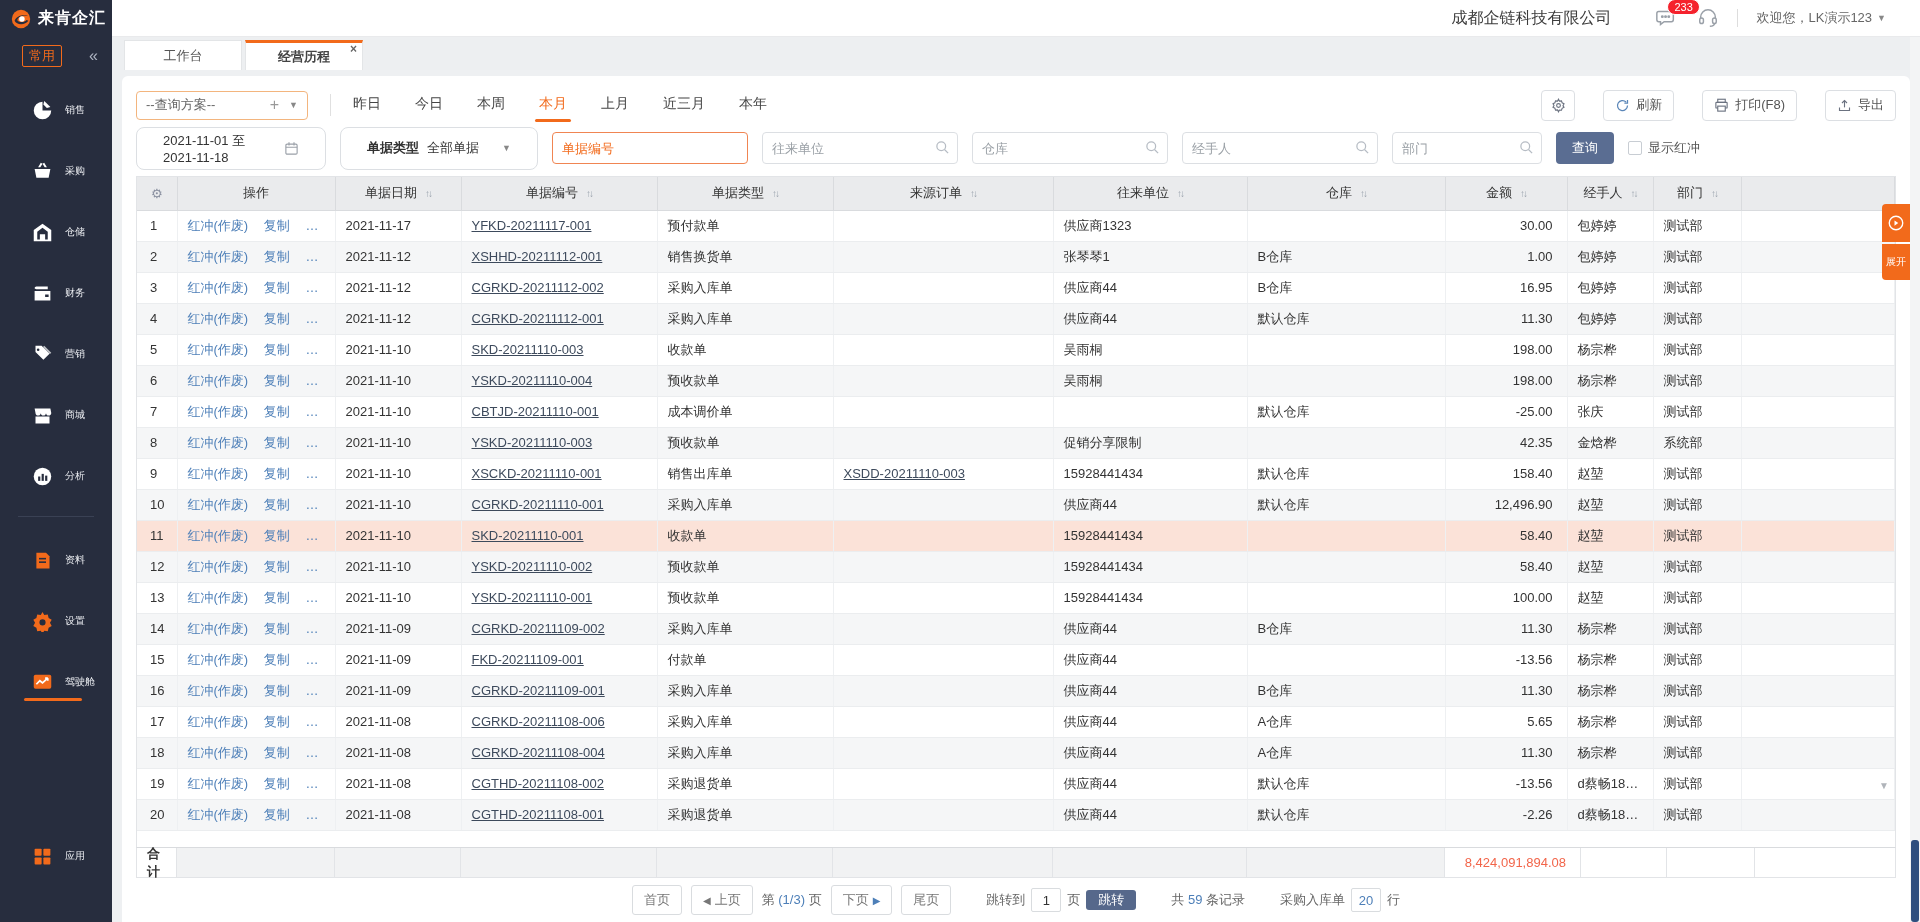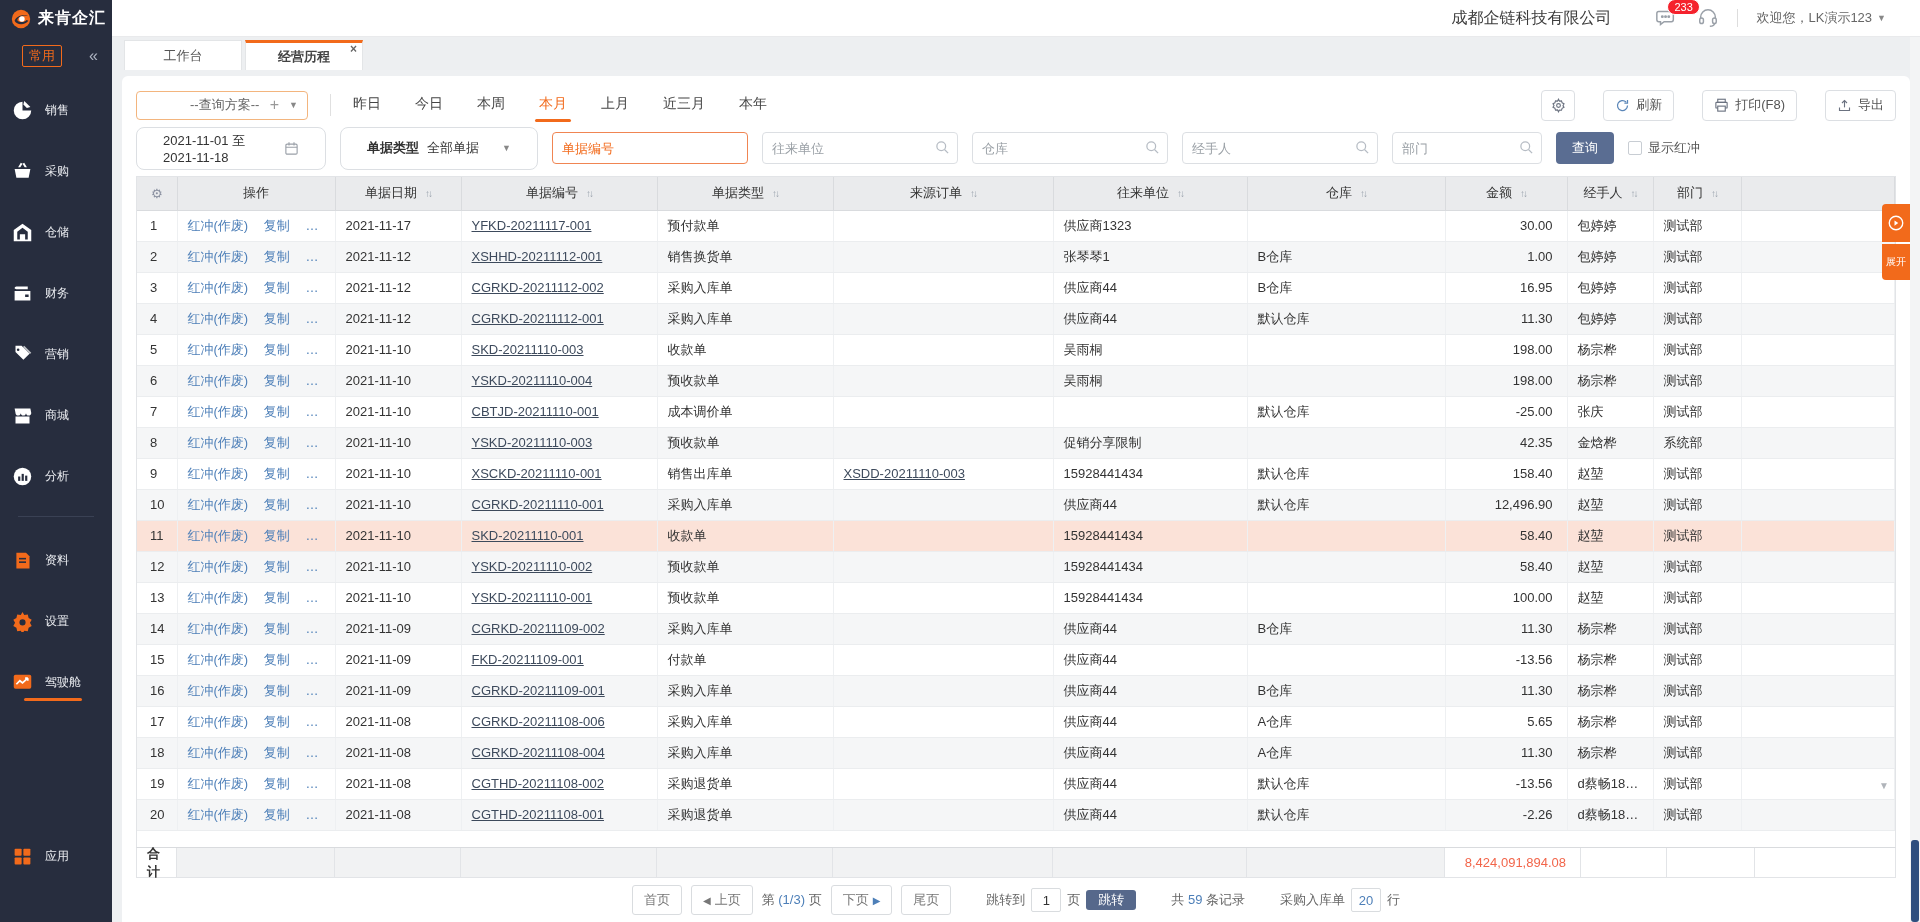--- a/index.html
+++ b/index.html
@@ -9,21 +9,21 @@
   .app { display:flex; width:100%; height:100%; }
 
   
   .sidebar { width:112px; background:#272d3e; display:flex; flex-direction:column; flex-shrink:0; }
   .logo { height:37px; display:flex; align-items:center; gap:6px; padding-left:10px; }
   .logo-text { color:#fff; font-size:16px; font-weight:bold; letter-spacing:1px; white-space:nowrap; }
   .pinned-row { height:38px; display:flex; align-items:center; justify-content:space-between; padding:0 14px 0 22px; }
   .pinned-badge { color:#f26a1b; border:1px solid #f26a1b; border-radius:2px; font-size:13px; padding:1px 6px; }
   .collapse { color:#aeb4c2; font-size:16px; cursor:pointer; }
   .nav { margin-top:14px; }
-  .nav-item { display:flex; align-items:center; gap:12px; height:42px; padding-left:12px; margin-bottom:19px; color:#eceef2; font-size:12px; cursor:pointer; position:relative; }
+  .nav-item { display:flex; align-items:center; gap:12px; height:42px; padding-left:32px; margin-bottom:19px; color:#eceef2; font-size:10px; cursor:pointer; position:relative; }
   .nav-item svg { width:21px; height:21px; flex-shrink:0; }
   .nav-divider { border-top:1px solid #3a4154; margin:2px 18px 22px 18px; }
   .nav-item.active::after { content:""; position:absolute; left:24px; bottom:2px; width:58px; height:3px; background:#f26a1b; border-radius:2px; }
   .sidebar-spacer { flex:1; }
   .nav-bottom { margin-bottom:26px; }
 
   
   .main-col { flex:1; display:flex; flex-direction:column; min-width:0; }
 
   .topbar { height:37px; background:#fff; display:flex; align-items:center; justify-content:flex-end; gap:18px; padding-right:34px; border-bottom:1px solid #e9eaec; }
@@ -39,21 +39,21 @@
   .tabbar { height:33px; background:#edeff1; display:flex; align-items:flex-end; padding-left:12px; gap:3px; }
   .tab { background:#fff; height:30px; min-width:118px; display:flex; align-items:center; justify-content:center; font-size:13px; color:#555; border:1px solid #e3e5e7; border-bottom:none; cursor:pointer; position:relative; }
   .tab.active { border-top:3px solid #f26a1b; font-weight:bold; color:#444; }
   .tab-close { position:absolute; top:0; right:5px; font-size:12px; color:#666; line-height:12px; cursor:pointer; }
 
   
   .panel { flex:1; background:#fff; margin:6px 10px 0 10px; border-radius:6px 6px 0 0; padding:8px 14px 0 14px; display:flex; flex-direction:column; position:relative; min-height:0; }
 
   .filter-row1 { display:flex; align-items:center; height:42px; }
   .query-box { width:172px; height:29px; border:1px solid #f3b57e; border-radius:4px; display:flex; align-items:center; padding:0 9px; color:#666; cursor:pointer; }
-  .query-box .grow { flex:1;margin-left:44px; }
+  .query-box .grow { flex:1; }
   .plus { color:#999; font-size:16px; margin-right:10px; }
   .vdiv { width:1px; height:22px; background:#e0e0e0; margin:0 22px; }
   .shortcuts { display:flex; gap:34px; font-size:14px; color:#454545; }
   .shortcut { cursor:pointer; position:relative; padding-bottom:3px; }
   .shortcut.active { color:#f26a1b; }
   .shortcut.active::after { content:""; position:absolute; left:-4px; right:-4px; bottom:-6px; height:3px; background:#f26a1b; border-radius:2px; }
   .row-spacer { flex:1; }
   .tool-btns { display:flex; gap:28px; }
   .tbtn { height:31px; border:1px solid #dcdfe3; border-radius:4px; background:#fff; display:flex; align-items:center; gap:6px; padding:0 11px; font-size:13px; color:#555; cursor:pointer; }
   .tbtn svg { width:15px; height:15px; }

